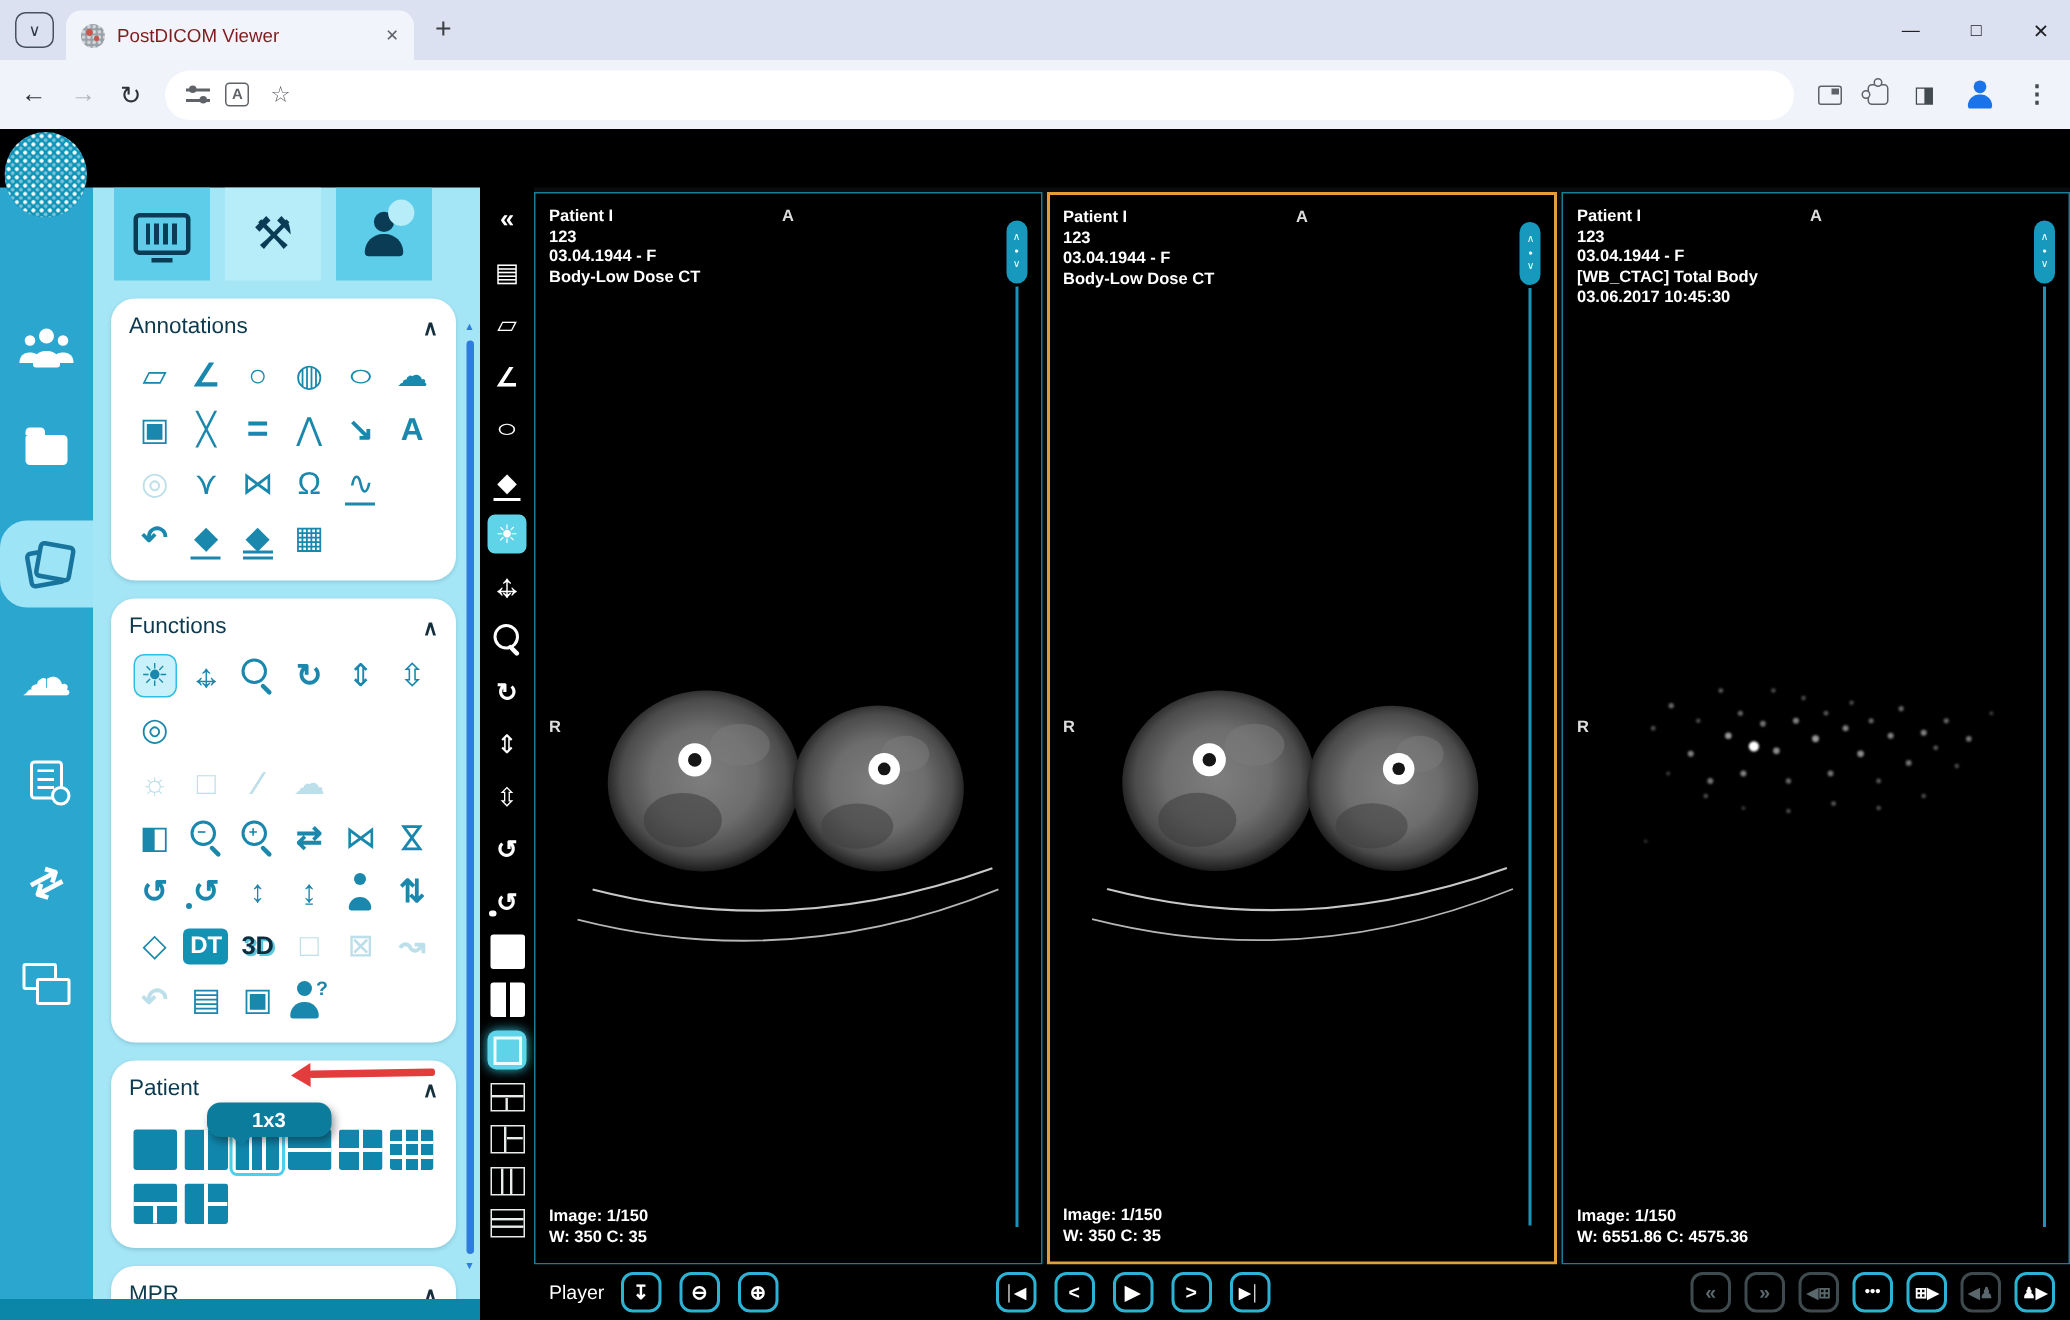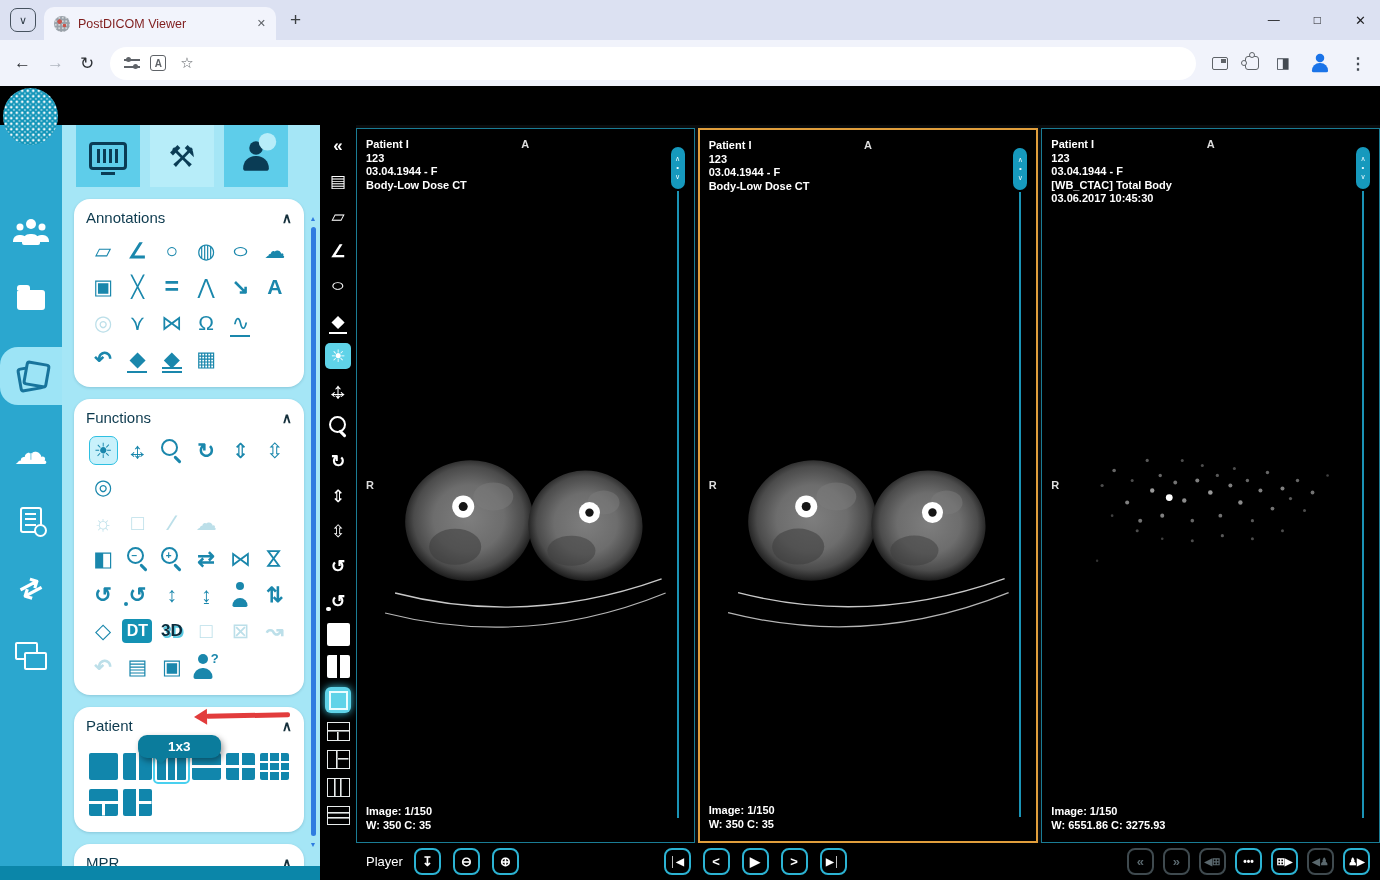--- a/index.html
+++ b/index.html
@@ -546,21 +546,21 @@
         <div>Patient I</div>
         <div>123</div>
         <div>03.04.1944 - F</div>
         <div>[WB_CTAC] Total Body</div>
         <div>03.06.2017 10:45:30</div>
       </div>
       <div class="ovl tc">A</div>
       <div class="ovl ml">R</div>
       <div class="ovl bl">
         <div>Image: 1/150</div>
-        <div>W: 6551.86 C: 3275.93</div>
+        <div>W: 6551.86 C: 4575.36</div>
       </div>
       <div class="rail">
         <div class="pill">
           <span>∧</span>
             <span class="pd">•</span>
             <span>∨</span>
         </div>
         <div class="line"></div>
       </div>
     </div>

